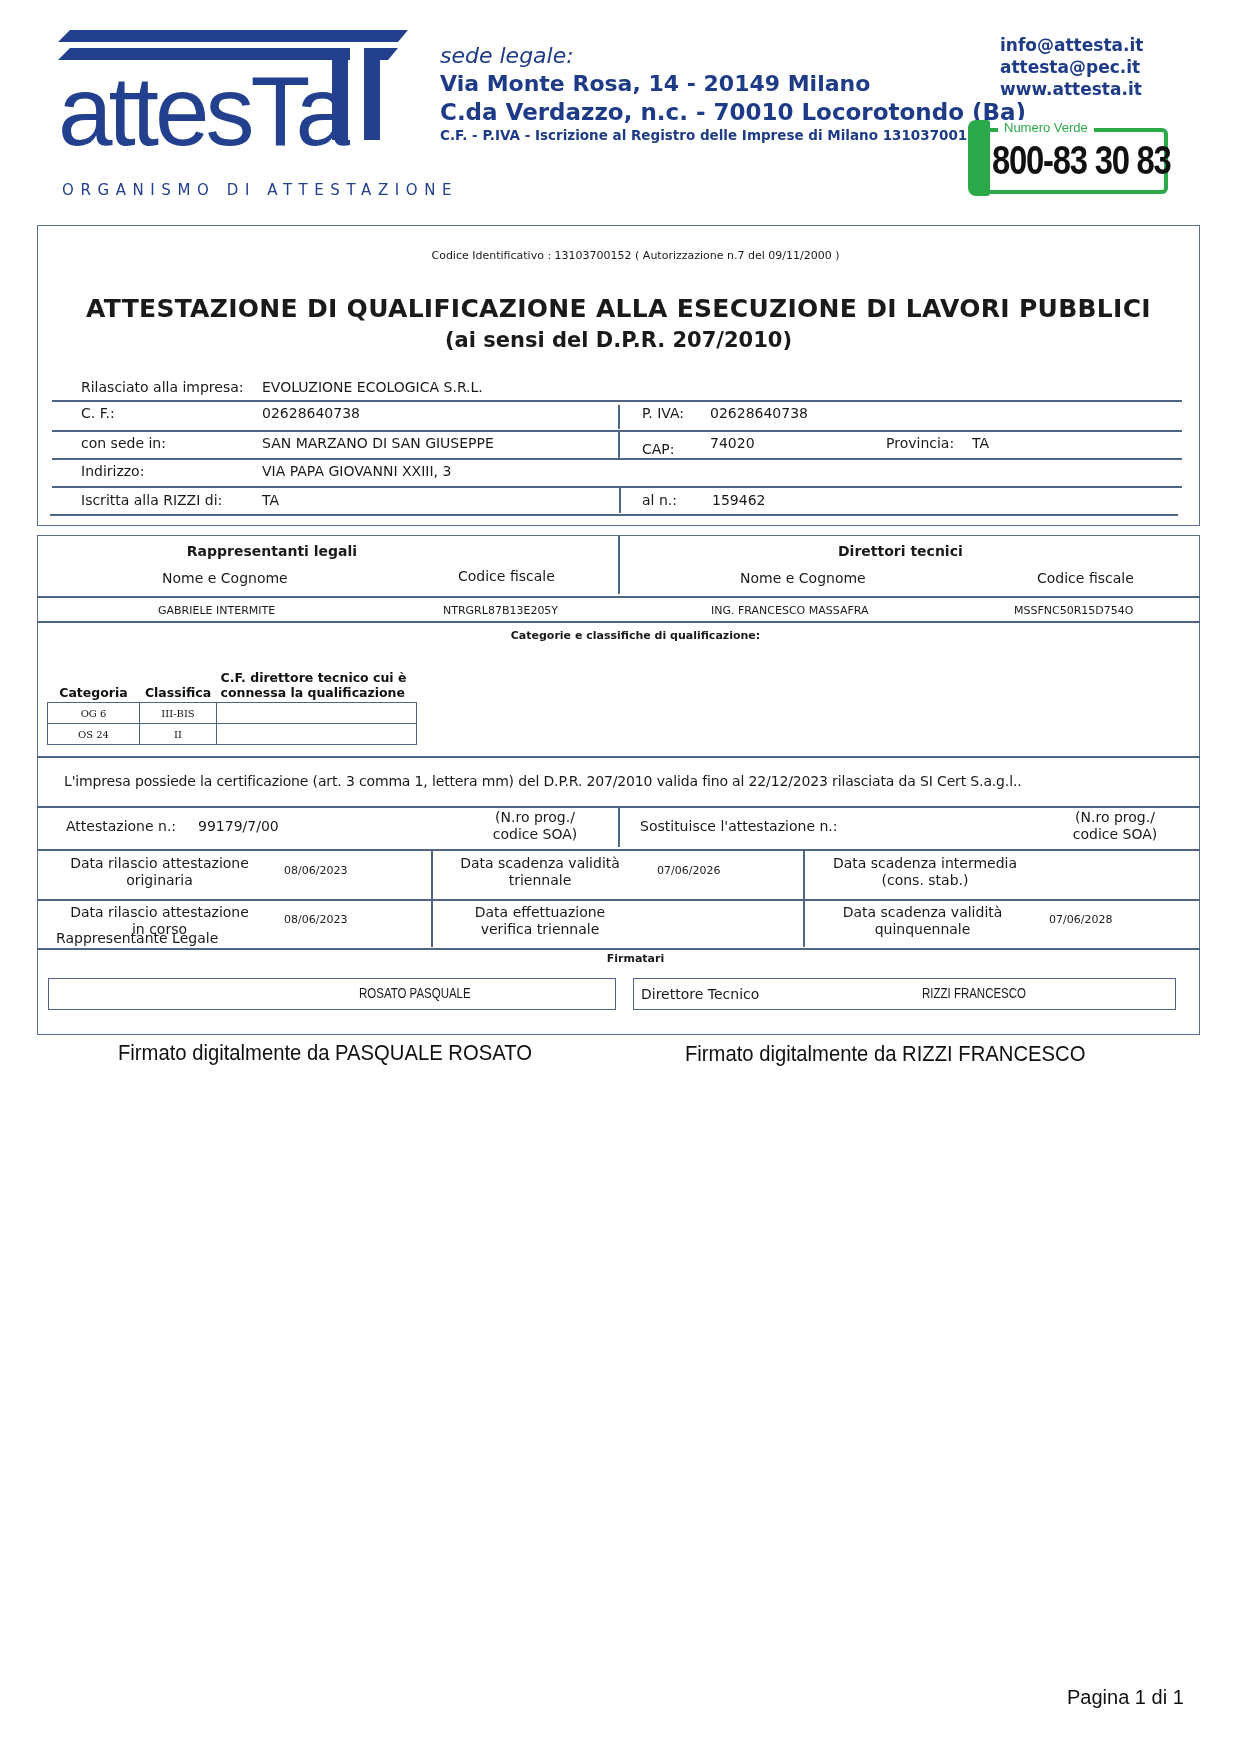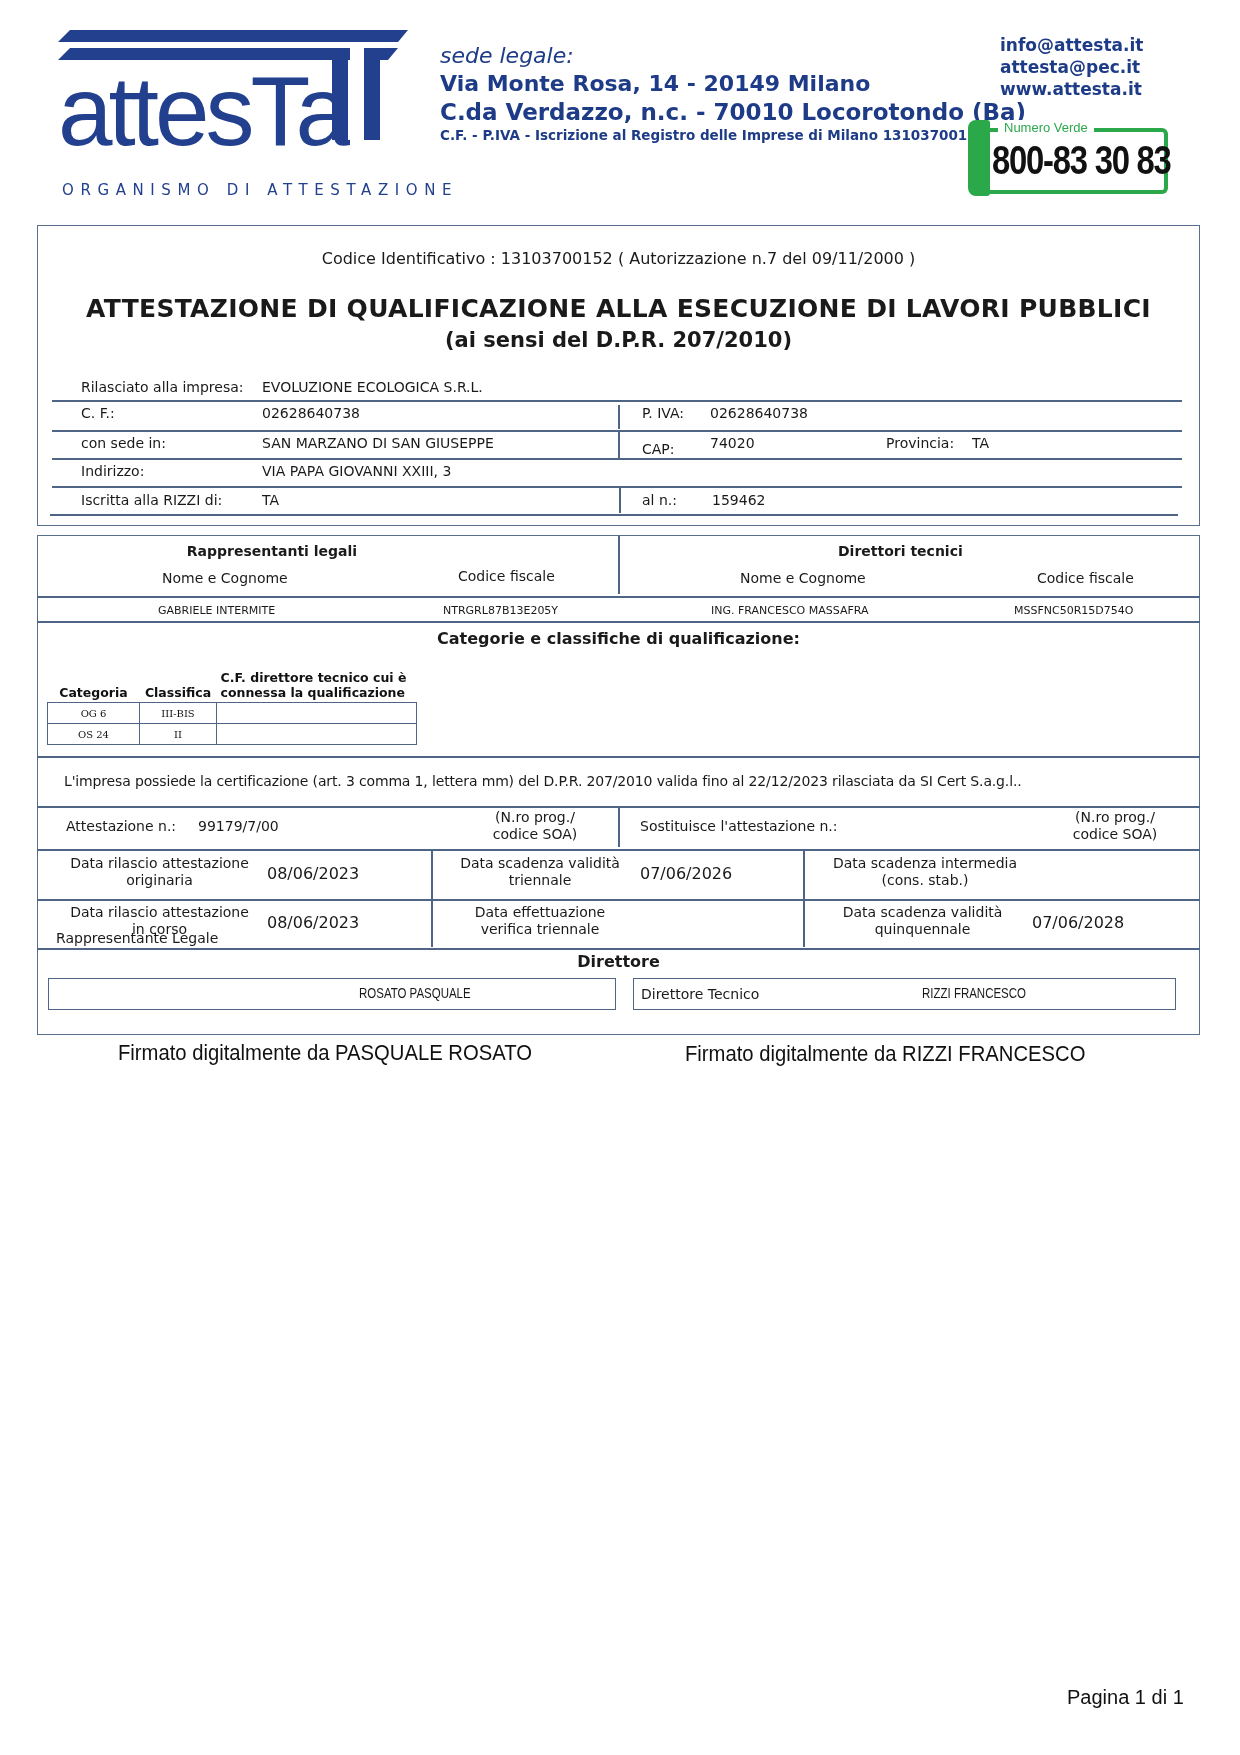--- a/index.html
+++ b/index.html
@@ -21,21 +21,21 @@
   .phone-box .handset { position: absolute; left: 0; top: 0; width: 22px; height: 76px; background: #2aa84a; border-radius: 8px 3px 3px 8px; }
   .phone-box .nv { position: absolute; left: 30px; top: 0; background: #fff; padding: 0 6px; color: #2aa84a; font-family: "Liberation Sans", sans-serif; font-size: 13px; }
   .phone-box .num { position: absolute; left: 24px; top: 18px; font-family: "Liberation Sans", sans-serif; font-weight: 700; font-size: 40px; letter-spacing: -1.5px; color: #111; transform: scaleX(0.82); transform-origin: left top; white-space: nowrap; }
 
   
   .box { position: absolute; border: 1.5px solid #5a6f8c; background: #fff; }
   .rule { position: absolute; height: 1.5px; background: #4f6585; }
   .vrule { position: absolute; width: 1.5px; background: #4f6585; }
   .t { position: absolute; white-space: nowrap; font-family: "DejaVu Sans", sans-serif; color: #1a1a1a; }
   .ctr { text-align: center; }
-  .f15 { font-size: 16px; }
+  .f15 { font-size: 11px; margin-left: 17px; }
   .f14 { font-size: 14px; }
   .f12 { font-size: 12px; }
   .f11 { font-size: 11px; }
   .bold { font-weight: 700; }
   .narrow { font-family: "Liberation Sans Narrow", "Liberation Sans", sans-serif; }
 
   .title { font-size: 25px; font-weight: 700; letter-spacing: 0.3px; }
   .subtitle { font-size: 21px; font-weight: 700; }
 
   table.cat { position: absolute; border-collapse: collapse; font-size: 10px; }
@@ -225,21 +225,21 @@
 <div class="t f15" style="left:640px; top:913px;"></div>
 <div class="vrule" style="left:803px; top:900px; height:47px;"></div>
 <div class="t f14 ctr" style="left:825px; width:195px; top:904px; line-height:17px;">
   <div>Data scadenza validità</div>
   <div>quinquennale</div>
 </div>
 <div class="t f15" style="left:1032px; top:913px;">07/06/2028</div>
 
 <div class="rule" style="left:37px; top:948px; width:1163px;"></div>
 
-<div class="t f15 bold ctr" style="left:37px; width:1163px; top:952px;">Direttore</div>
+<div class="t f15 bold ctr" style="left:37px; width:1163px; top:952px;">Firmatari</div>
 
 <div class="sigbox" style="left:48px; top:978px; width:568px;"></div>
 <div class="t f14" style="left:56px; top:930px;">Rappresentante Legale</div>
 <div class="t f12 narrow" style="left:359px; top:985px; font-size:14px; transform:scaleX(0.82); transform-origin:left top;">ROSATO PASQUALE</div>
 
 <div class="sigbox" style="left:633px; top:978px; width:543px;"></div>
 <div class="t f14" style="left:641px; top:986px;">Direttore Tecnico</div>
 <div class="t f12 narrow" style="left:922px; top:985px; font-size:14px; transform:scaleX(0.82); transform-origin:left top;">RIZZI FRANCESCO</div>
 
 <div class="digital" style="left:118px; top:1040px;">Firmato digitalmente da PASQUALE ROSATO</div>

